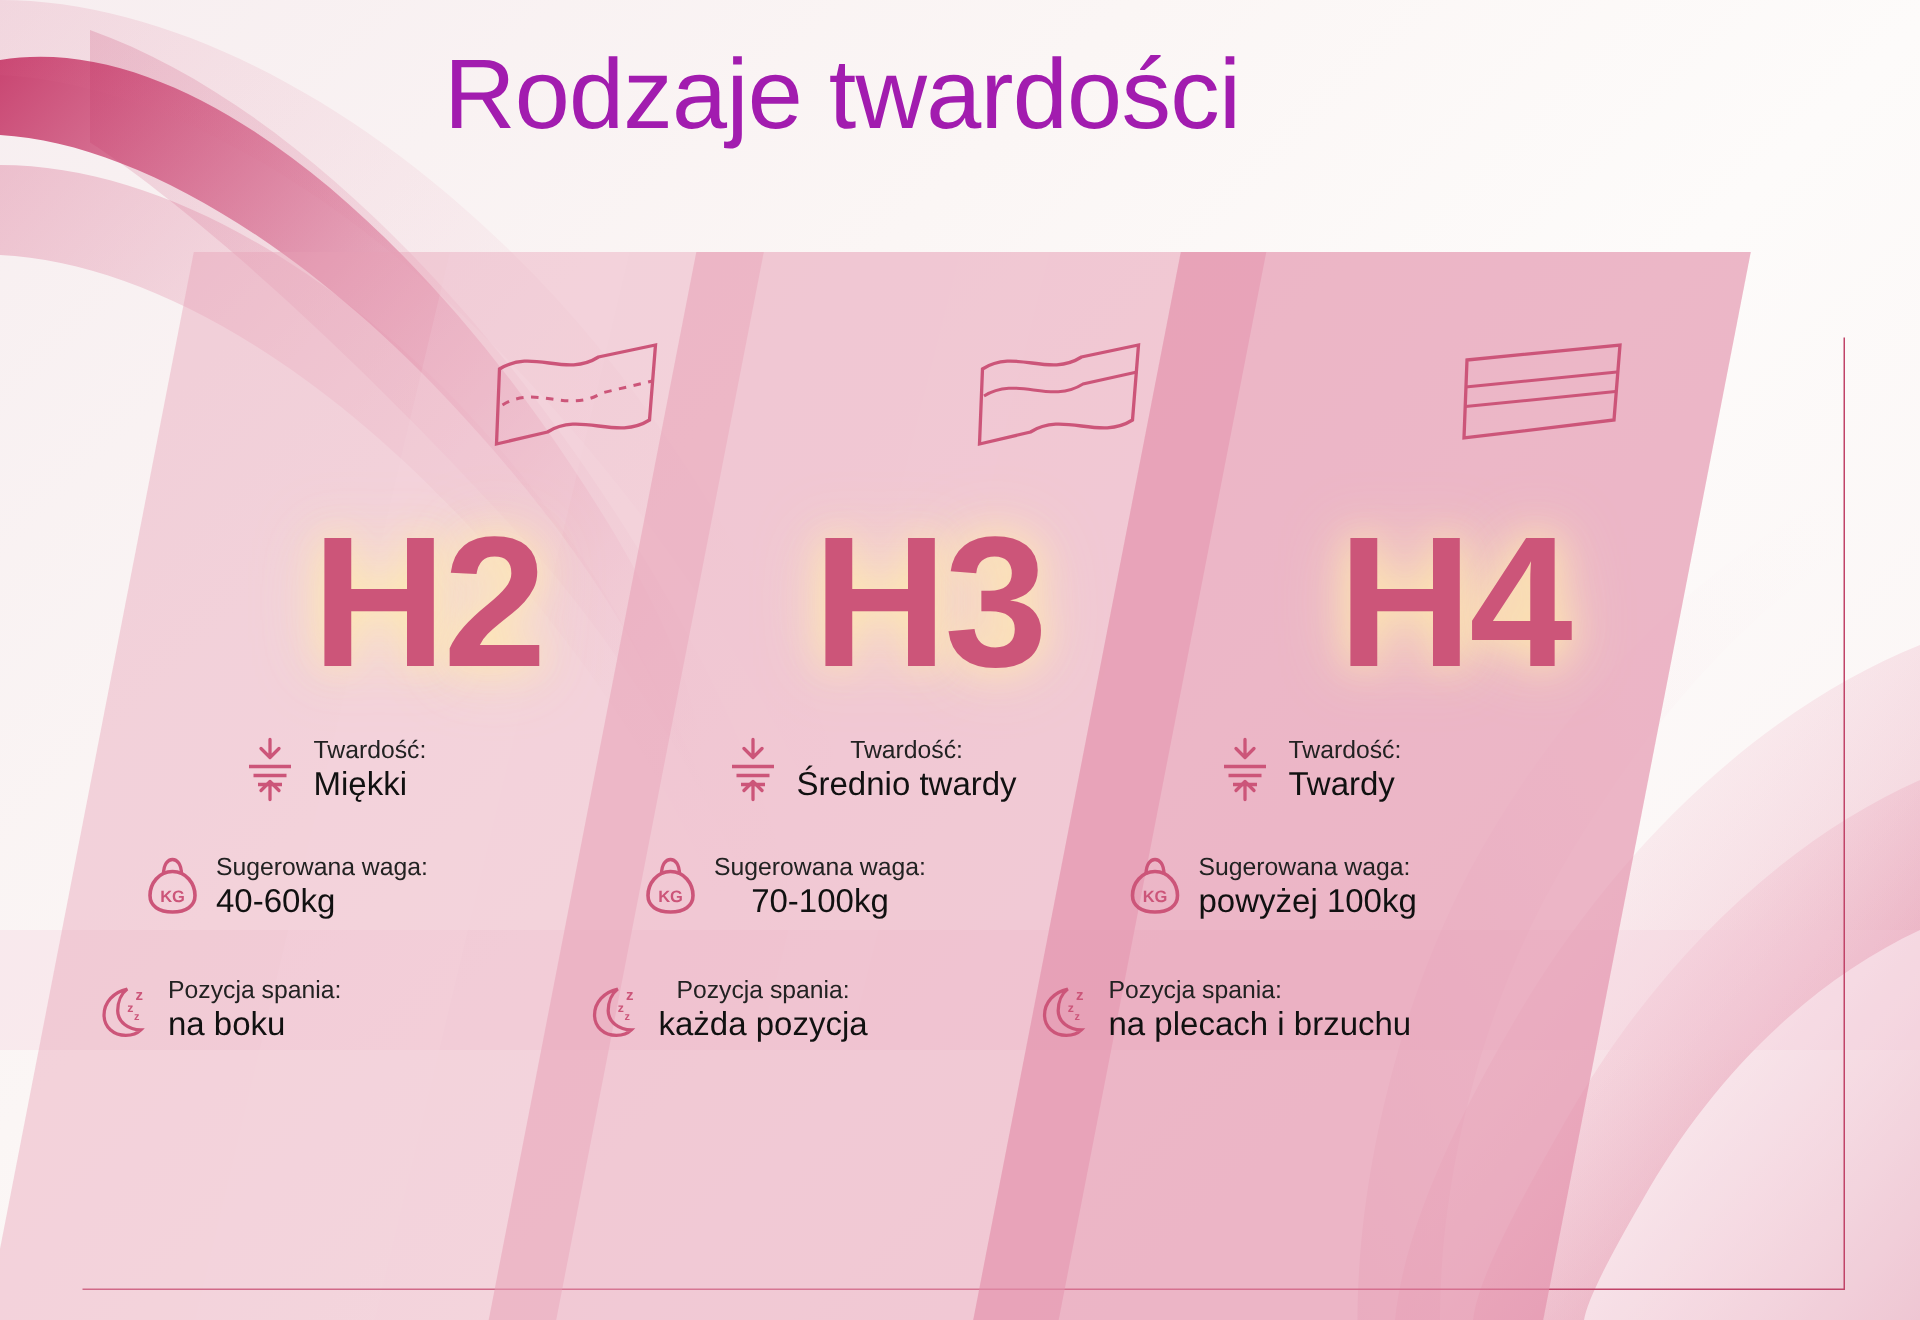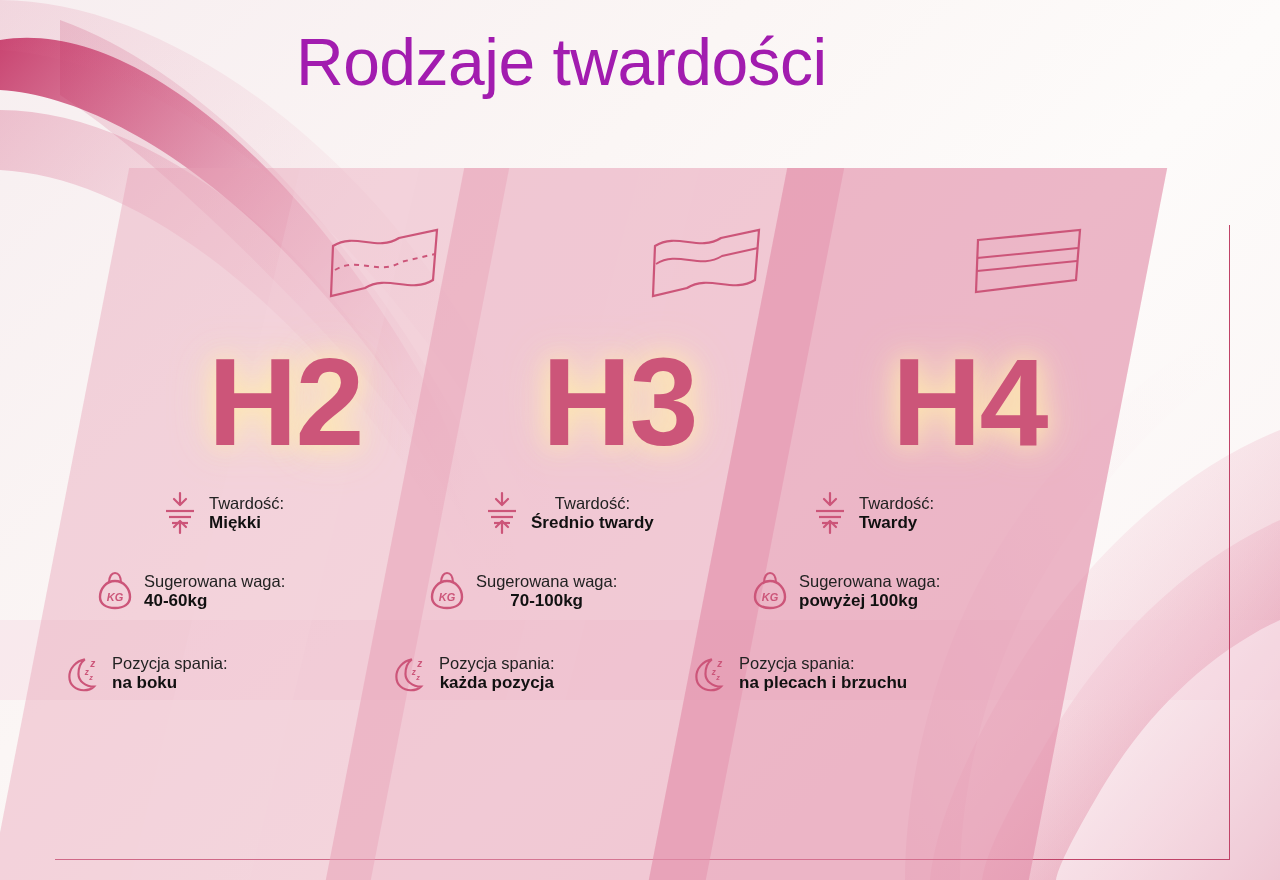--- a/index.html
+++ b/index.html
@@ -127,34 +127,33 @@
     align-items: center;
     gap: 9px;
   }
   .feat .ficon {
     flex: 0 0 auto;
     width: 40px;
     height: 46px;
     display: flex;
     align-items: center;
     justify-content: center;
-    font-style: italic;
   }
   .feat .ftext {
     line-height: 1.22;
   }
   .ftext .lab {
     font-size: 16.5px;
     color: #222222;
     display: block;
   }
   .ftext .val {
-    font-size: 17px;
+    font-size: 22px;
     color: #111111;
-    font-weight: 700;
+    font-weight: 400;
     display: block;
   }
 
   .card-h2 .feat-hard   { left: 65px;  top: 322px; }
   .card-h2 .feat-weight { left: 0px;   top: 400px; }
   .card-h2 .feat-pos    { left: -32px; top: 482px; }
 
   .card-h3 .feat-hard   { left: 50px;  top: 322px; }
   .card-h3 .feat-weight { left: -5px;  top: 400px; }
   .card-h3 .feat-pos    { left: -42px; top: 482px; }

